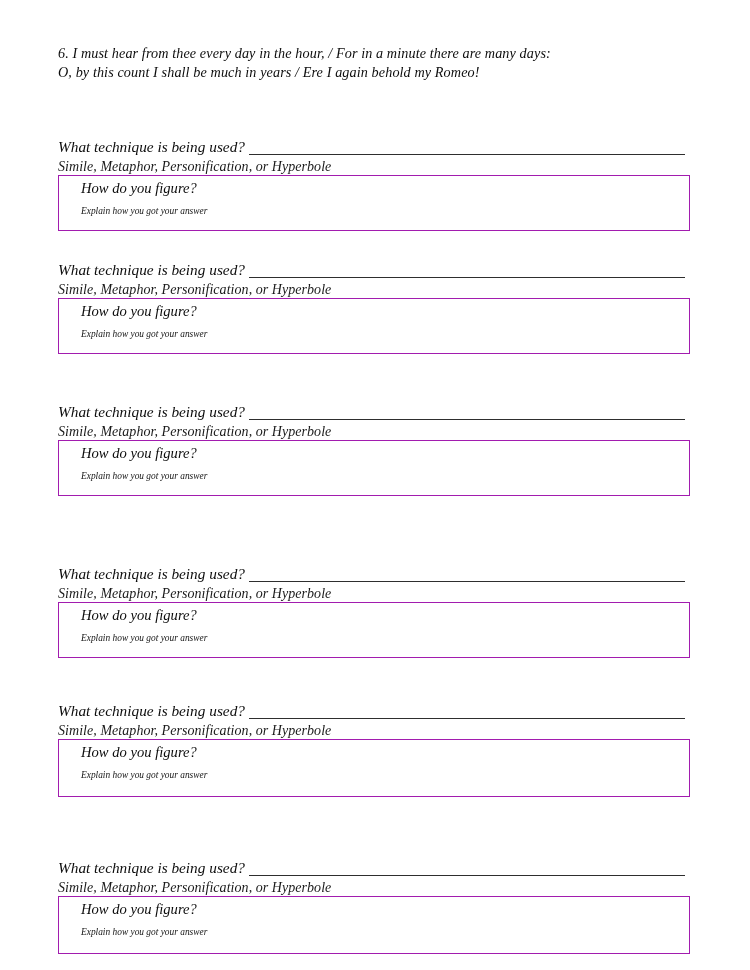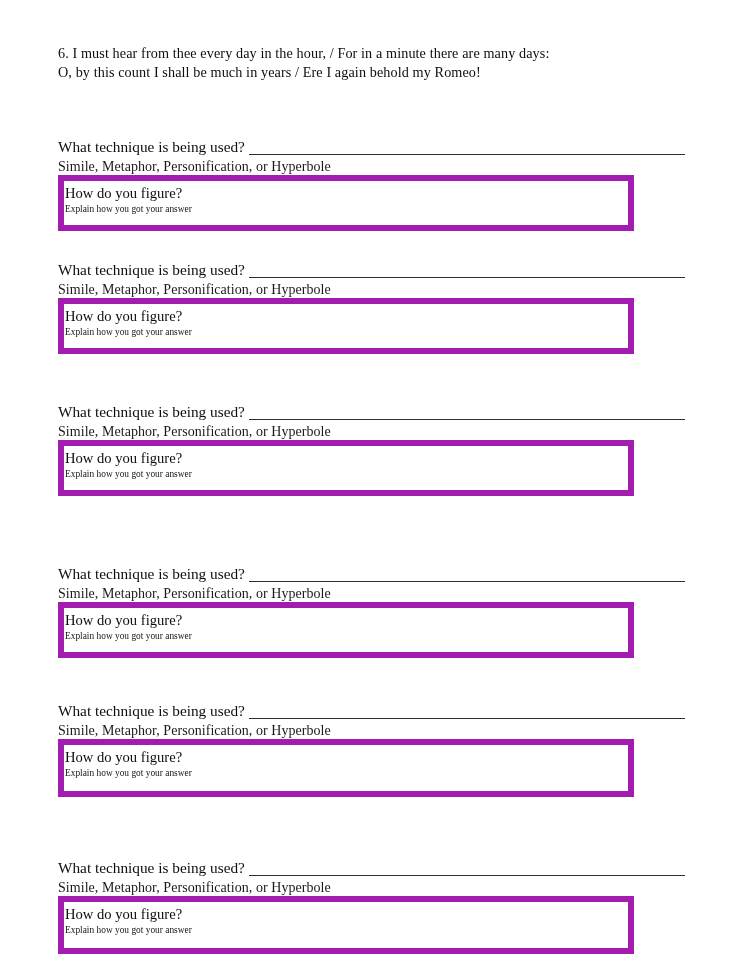--- a/index.html
+++ b/index.html
@@ -15,20 +15,21 @@
     position: relative;
     overflow: hidden;
   }
   .page {
     position: absolute;
     left: 0;
     top: 0;
     width: 750px;
     height: 970px;
     padding: 0;
+    font-style: italic;
   }
   .question-block {
     position: absolute;
     left: 58px;
     width: 634px;
   }
   .prompt {
     font-size: 14.2px;
     line-height: 18.6px;
     color: #0d0d0d;
@@ -57,35 +58,35 @@
   .hint {
     font-size: 14px;
     line-height: 10px;
     margin-top: 7px;
     color: #1a1a1a;
     font-family: "Liberation Serif", "DejaVu Serif", serif;
     letter-spacing: 0.05px;
   }
   .figure-box {
     margin-top: 3px;
-    width: 576px;
-    border: 6px solid #a21caf;
+    width: 632px;
+    border: 1px solid #a21caf;
     box-sizing: border-box;
-    padding: 4px 0 0 1px;
+    padding: 4px 0 0 22px;
     background: #ffffff;
   }
   .figure-title {
     font-size: 14.6px;
     line-height: 17px;
     color: #0d0d0d;
   }
   .figure-sub {
     font-size: 9.4px;
     line-height: 12px;
-    margin-top: 1px;
+    margin-top: 8px;
     color: #141414;
   }
 </style>
 </head>
 <body>
 
 <div class="page">
 
   <div class="question-block" style="top:44px;">
     <div class="prompt">6.  I must hear from thee every day in the hour, / For in a minute there are many days:

